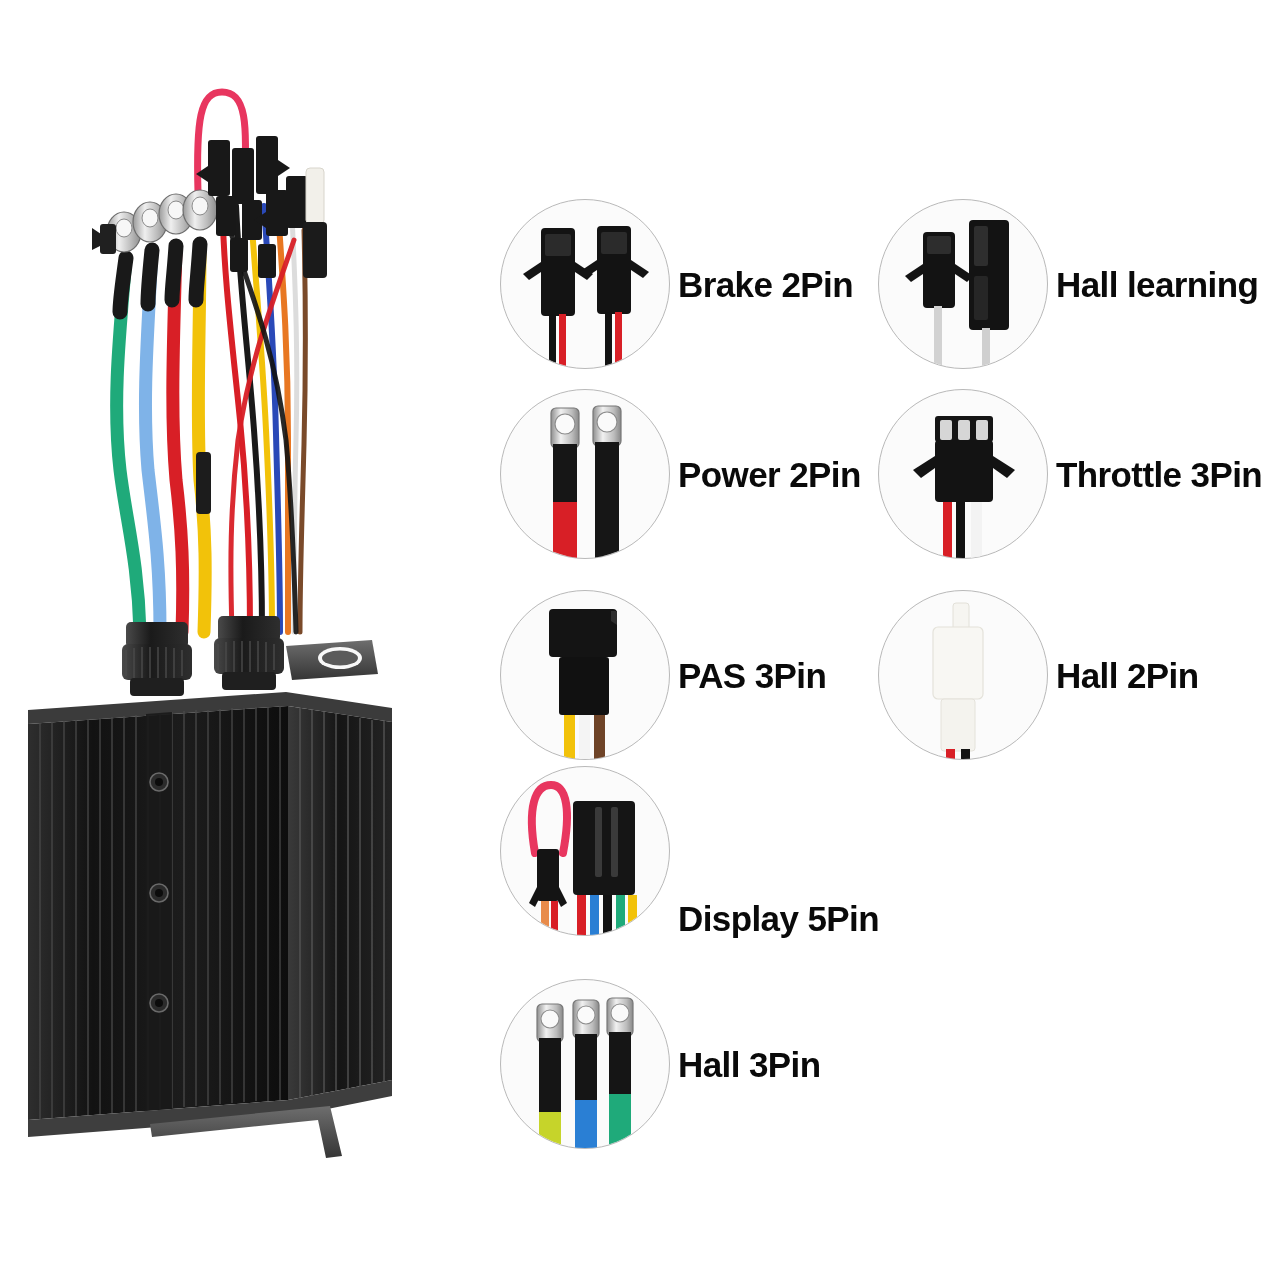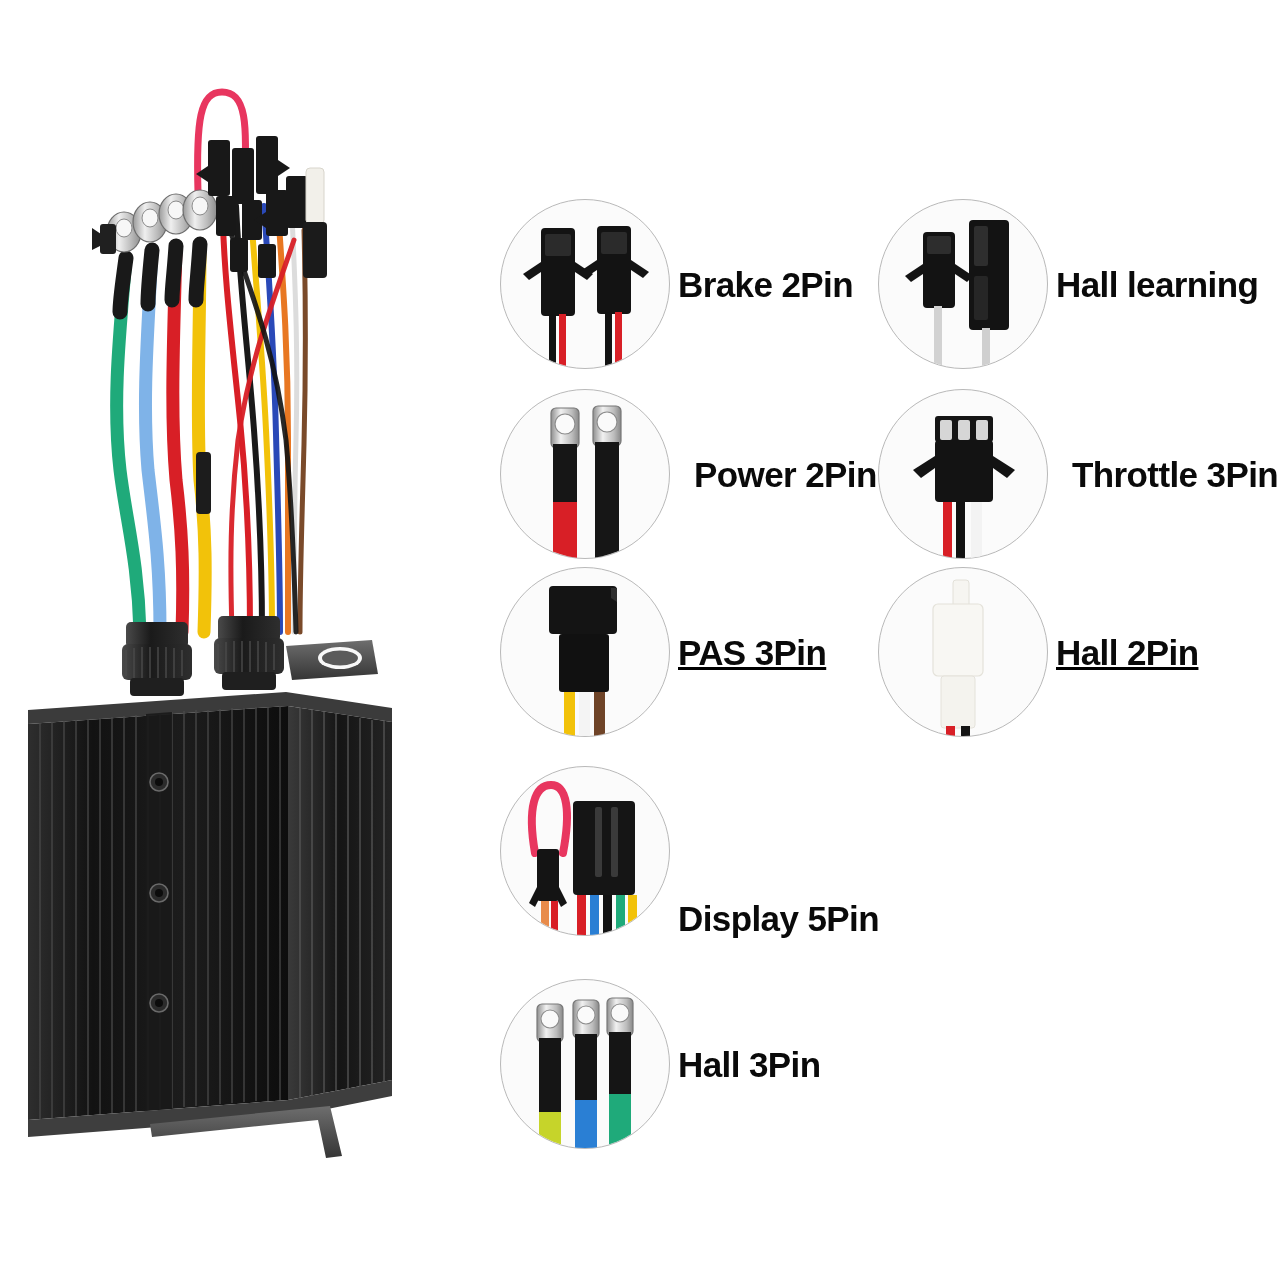--- a/index.html
+++ b/index.html
@@ -67,22 +67,22 @@
     letter-spacing: -0.6px;
     white-space: nowrap;
     margin-left: 8px;
     line-height: 1;
   }
 
   
   .col-left  { left: 30px; }
   .col-right { left: 408px; }
   .row-1 { top: 155px; }
-  .row-2 { top: 345px; gap: 16px; }
-  .row-3 { top: 523px; text-decoration: underline; }
+  .row-2 { top: 345px; }
+  .row-3 { top: 546px; }
   .row-4 { top: 722px; align-items: flex-end; }
   .row-5 { top: 935px; }
 </style>
 </head>
 <body>
 
 <div id="product-photo">
 
   <svg class="harness" viewBox="0 0 470 680">
     <defs>

